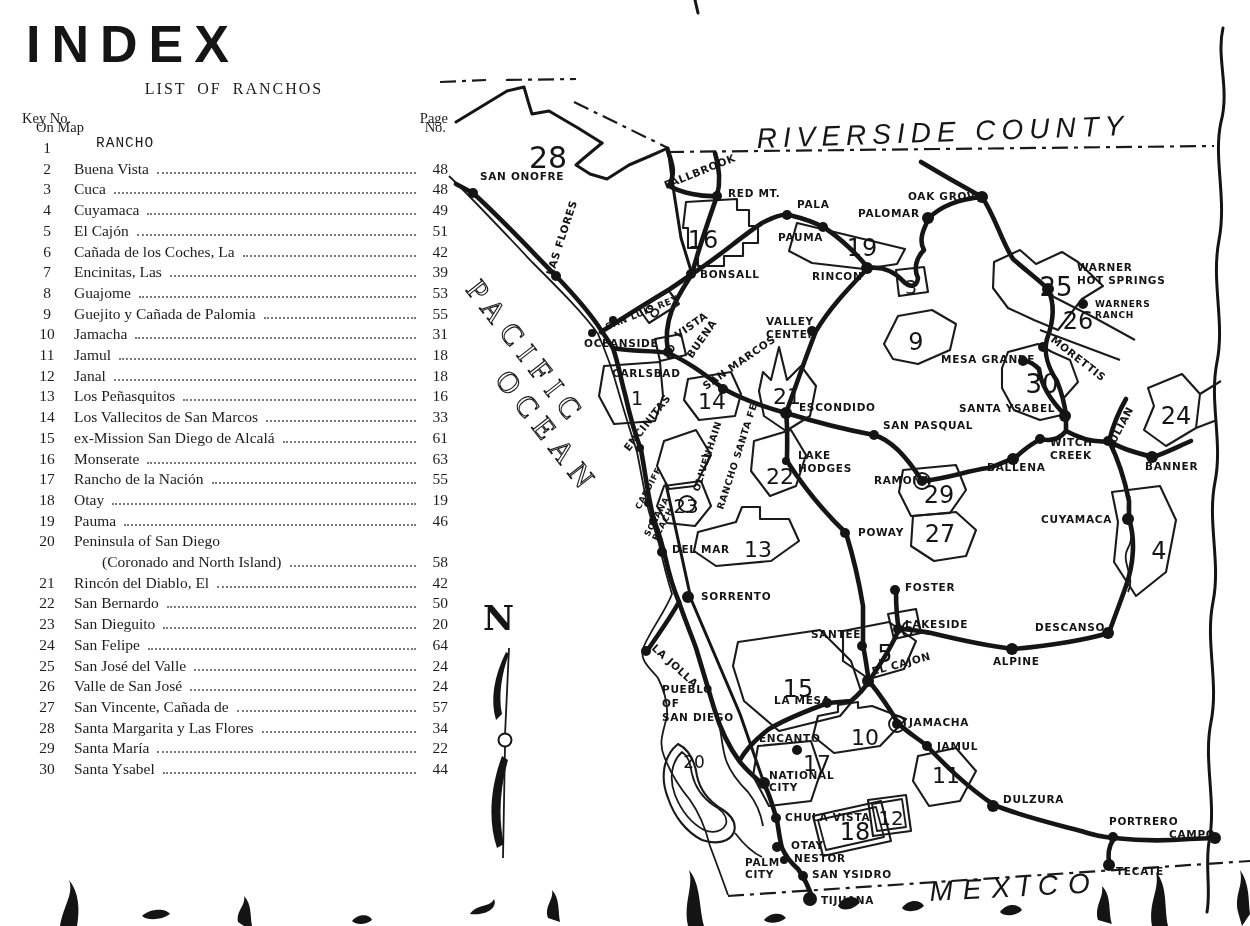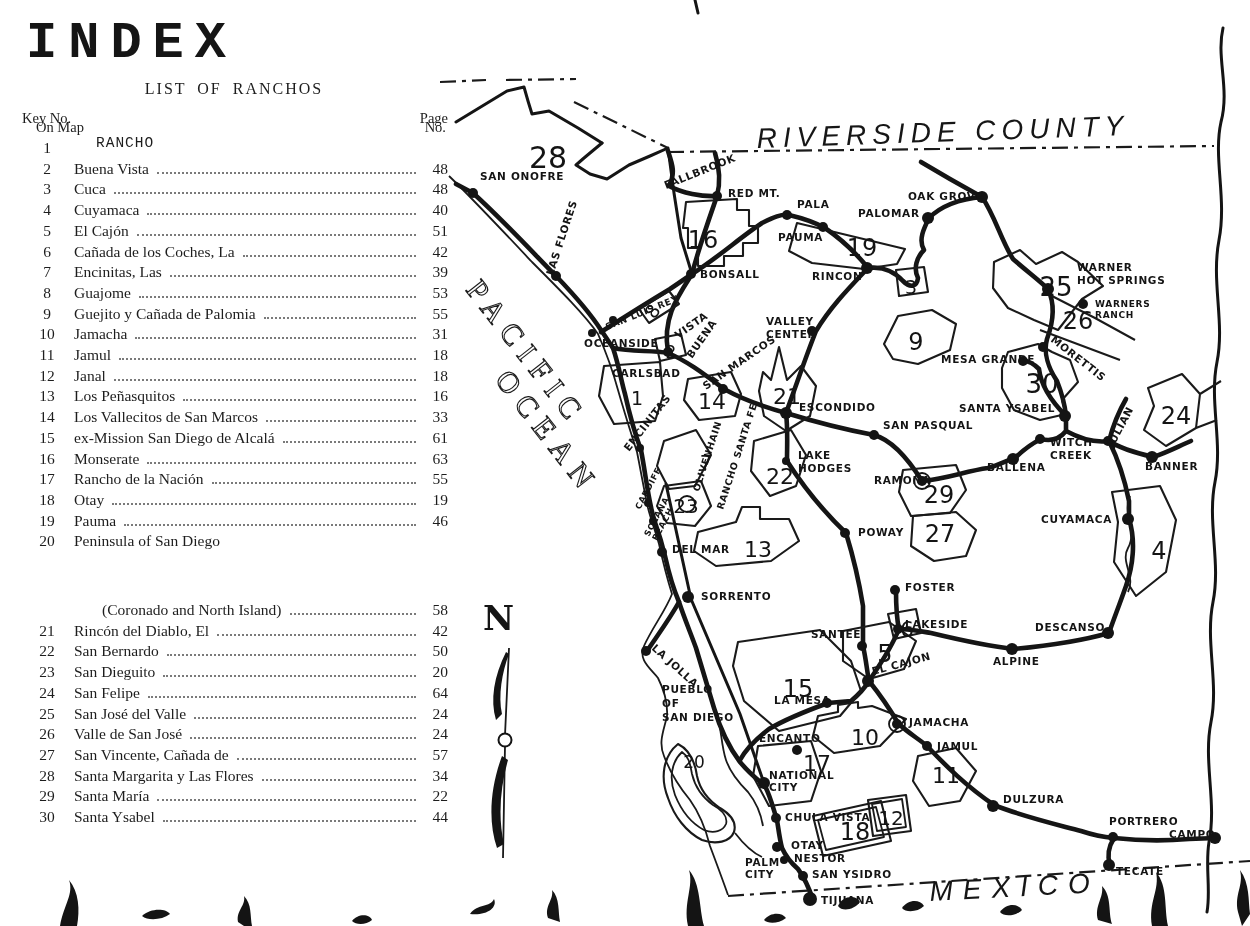--- a/index.html
+++ b/index.html
@@ -2,37 +2,37 @@
 <html><head>
 <meta charset="utf-8">
 <style>
   html,body{margin:0;padding:0;background:#fff;}
   .page{position:relative;width:1250px;height:926px;background:#fff;overflow:hidden;
         font-family:"Liberation Serif",serif;color:#1d1d1d;}
   #map-svg{position:absolute;left:0;top:0;width:1250px;height:926px;}
 
   
   .index{position:absolute;left:20px;top:18px;width:428px;}
-  .index-title{margin:0 0 10px 6px;font-family:Liberation Mono, monospace;font-weight:700;
+  .index-title{margin:0 0 10px 6px;font-family:Liberation Sans, sans-serif;font-weight:700;
                font-size:52px;line-height:1;letter-spacing:11px;color:#151515;}
   .subtitle{text-align:center;font-size:16px;letter-spacing:2px;word-spacing:5px;margin:2px 0 4px 0;}
   .thead{position:relative;height:36px;font-size:14.5px;}
   .c-key1{position:absolute;left:2px;top:8px;}
   .c-key2{position:absolute;left:16px;top:17px;text-align:center;}
   .c-rancho{position:absolute;left:76px;top:33px;letter-spacing:1px;font-family:Liberation Mono, monospace;}
   .c-page1{position:absolute;right:0;top:8px;}
   .c-page2{position:absolute;right:2px;top:17px;}
   .irow{display:flex;font-size:15.5px;line-height:20.7px;}
   .ikey{width:54px;text-align:center;flex:0 0 54px;}
   .imain{flex:1;min-width:0;}
   .iline{display:flex;align-items:baseline;}
   .iname{white-space:nowrap;padding-right:2px;}
   .leader{flex:1;border-bottom:2px dotted #7a7a7a;margin:0 6px 4px 6px;min-width:12px;}
   .ipage{width:26px;text-align:right;flex:0 0 26px;}
-  .iline2{margin-left:28px;margin-top:48px;}
+  .iline2{margin-left:28px;}
 
   
   .place{font-family:"DejaVu Sans",sans-serif;font-weight:700;fill:#141414;letter-spacing:0.7px;}
   .regnum{font-family:"DejaVu Sans",sans-serif;font-weight:400;fill:#141414;text-anchor:middle;}
   .bigital{font-family:"Liberation Sans",sans-serif;font-style:italic;fill:#161616;}
   .ocean{font-family:"Liberation Serif",serif;fill:#ffffff;stroke:#1a1a1a;stroke-width:1.1px;
          letter-spacing:9px;font-size:30px;}
   .compassN{font-family:"DejaVu Serif",serif;font-weight:700;font-size:34px;fill:#141414;}
   .road{fill:none;stroke:#151515;stroke-width:4.6;stroke-linecap:round;stroke-linejoin:round;}
   .road2{fill:none;stroke:#151515;stroke-width:3;stroke-linecap:round;stroke-linejoin:round;}
@@ -371,21 +371,21 @@
               <span class="ipage">48</span>
             </div>
           </div>
         </div>
         <div class="irow">
           <span class="ikey">4</span>
           <div class="imain">
             <div class="iline">
               <span class="iname">Cuyamaca</span>
               <span class="leader"></span>
-              <span class="ipage">40</span>
+              <span class="ipage">49</span>
             </div>
           </div>
         </div>
         <div class="irow">
           <span class="ikey">5</span>
           <div class="imain">
             <div class="iline">
               <span class="iname">El Cajón</span>
               <span class="leader"></span>
               <span class="ipage">51</span>

